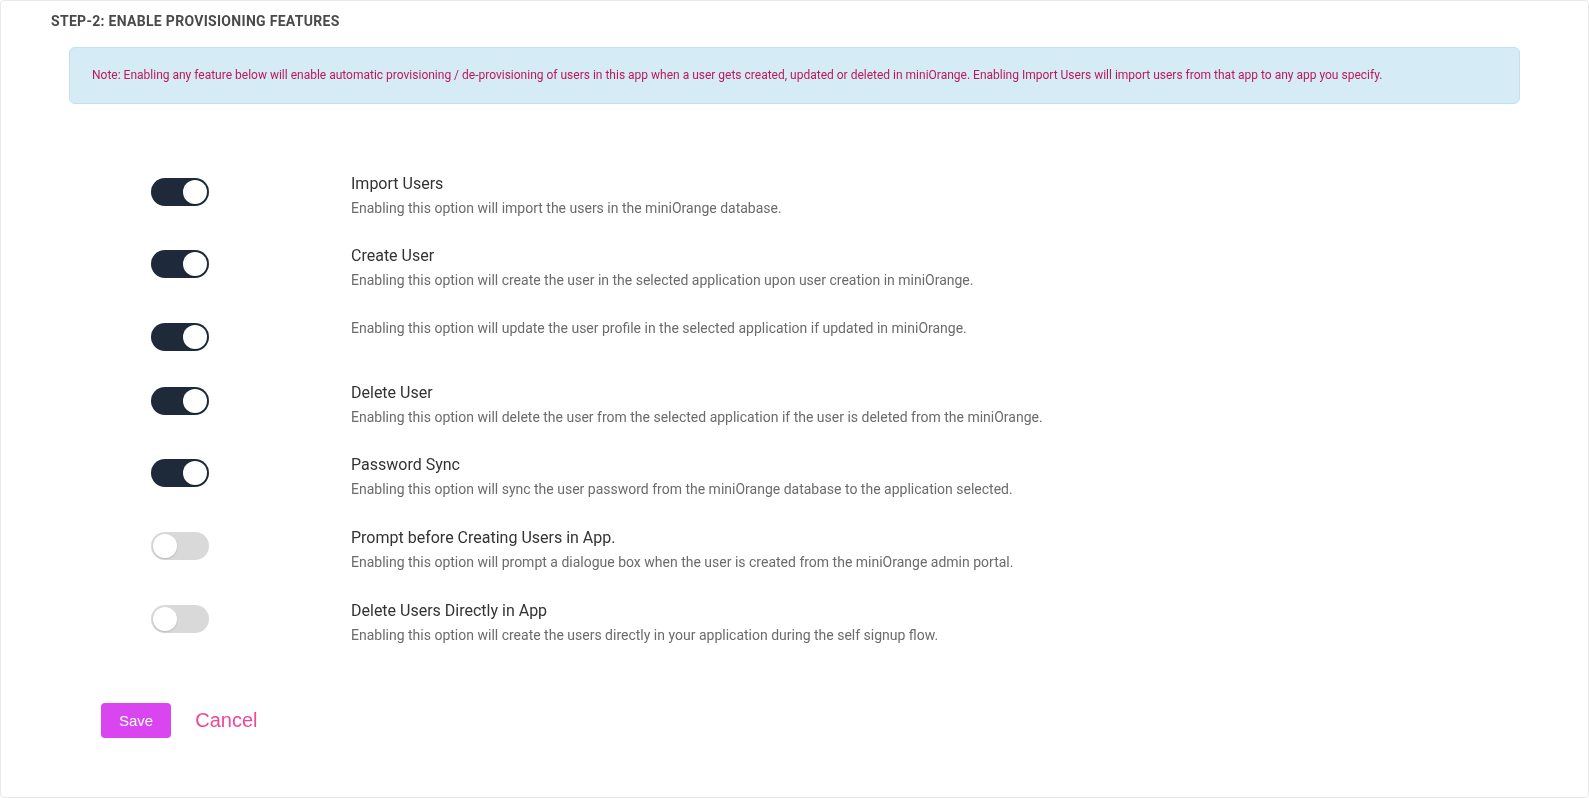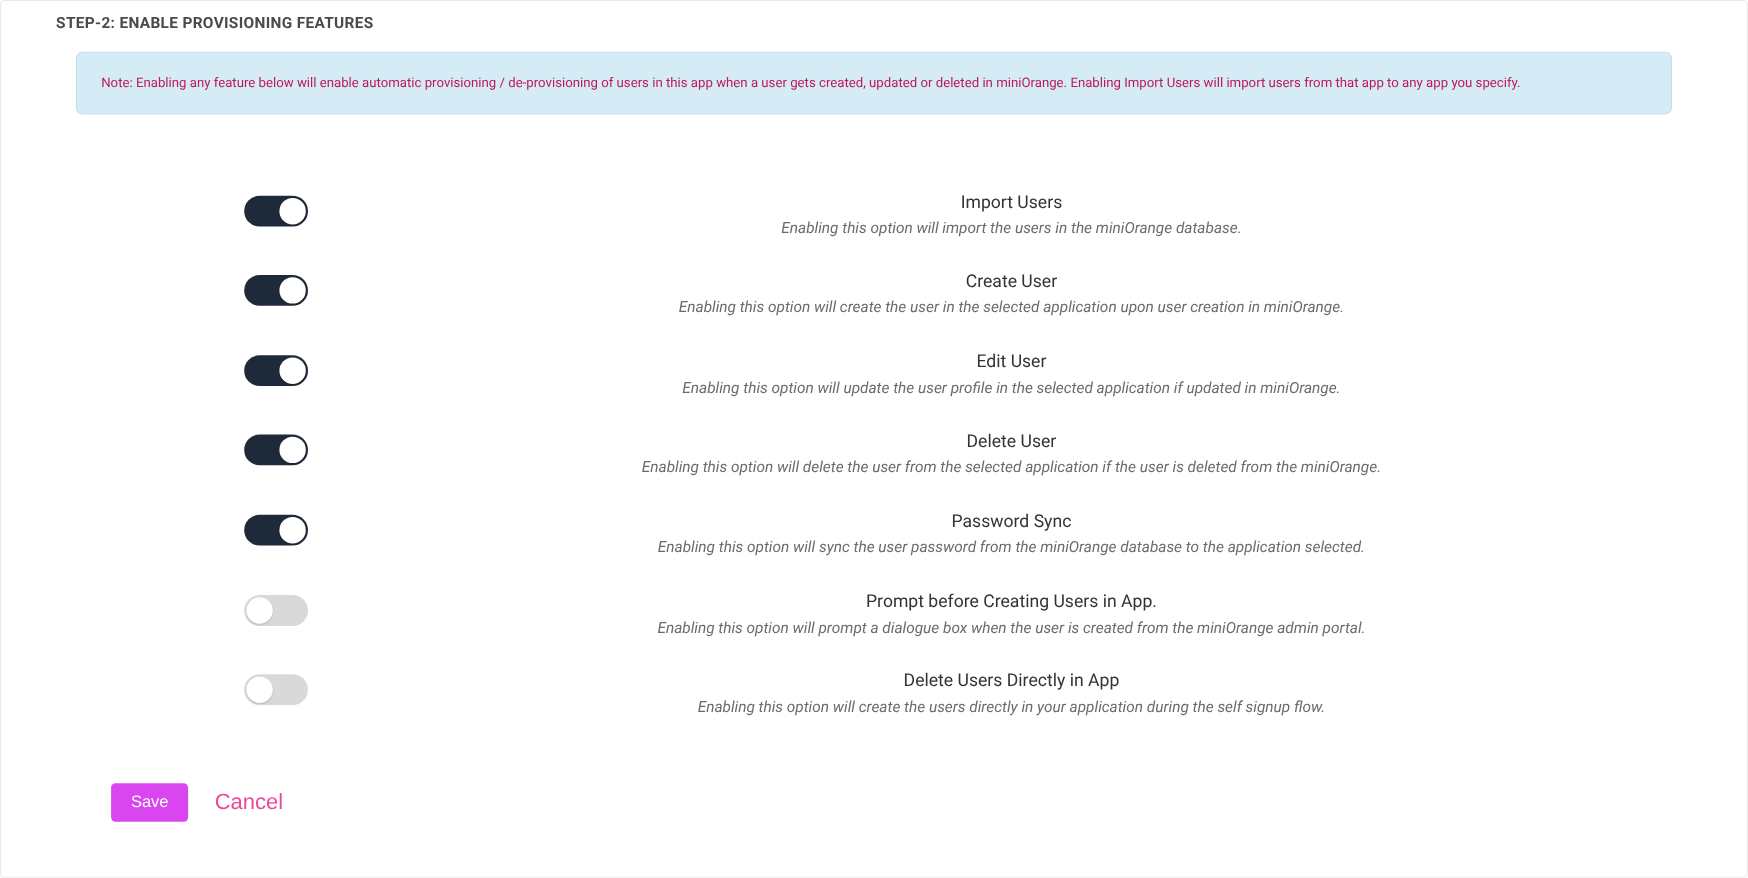--- a/index.html
+++ b/index.html
@@ -39,21 +39,20 @@
       font-size: 12px;
       line-height: 1.55;
     }
     .features-block {
       padding: 40px 100px 20px 150px;
     }
     .feature-row {
       display: flex;
       align-items: flex-start;
       margin-bottom: 28px;
-      text-align: center;
     }
     .toggle-col {
       width: 200px;
       flex-shrink: 0;
       padding-top: 4px;
     }
     .toggle {
       position: relative;
       width: 58px;
       height: 28px;
@@ -88,21 +87,20 @@
       flex: 1;
     }
     .feature-title {
       font-size: 16px;
       color: #333;
       font-weight: 400;
       margin-bottom: 6px;
     }
     .feature-desc {
       font-size: 14px;
-      font-style: italic;
       color: #6b6b6b;
       line-height: 1.4;
     }
     .actions {
       padding: 10px 100px 30px 100px;
       display: flex;
       align-items: center;
       gap: 24px;
     }
     .btn-save {
@@ -151,21 +149,20 @@
         <div class="feature-title">Create User</div>
         <div class="feature-desc">Enabling this option will create the user in the selected application upon user creation in miniOrange.</div>
       </div>
     </div>
 
     <div class="feature-row">
       <div class="toggle-col">
         <div class="toggle on"><span class="knob"></span></div>
       </div>
       <div class="text-col">
-        <div class="feature-title">Edit User</div>
         <div class="feature-desc">Enabling this option will update the user profile in the selected application if updated in miniOrange.</div>
       </div>
     </div>
 
     <div class="feature-row">
       <div class="toggle-col">
         <div class="toggle on"><span class="knob"></span></div>
       </div>
       <div class="text-col">
         <div class="feature-title">Delete User</div>

